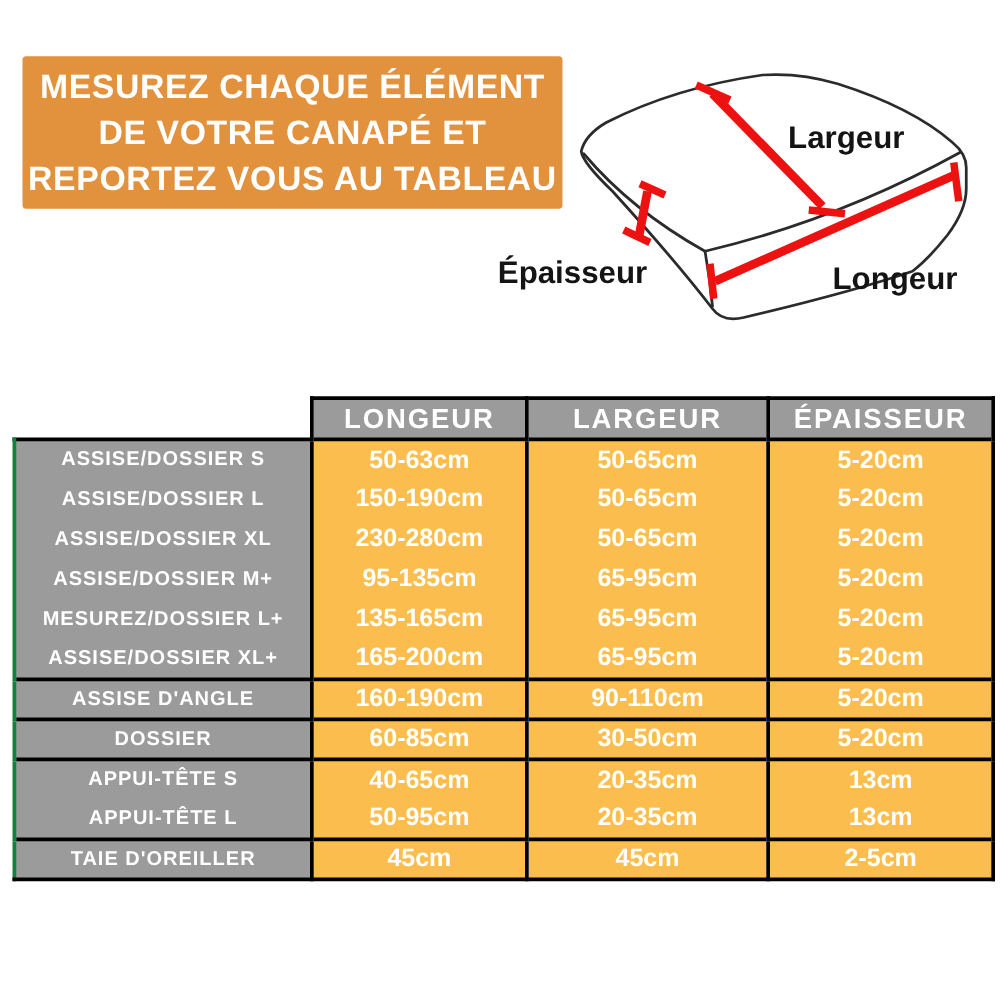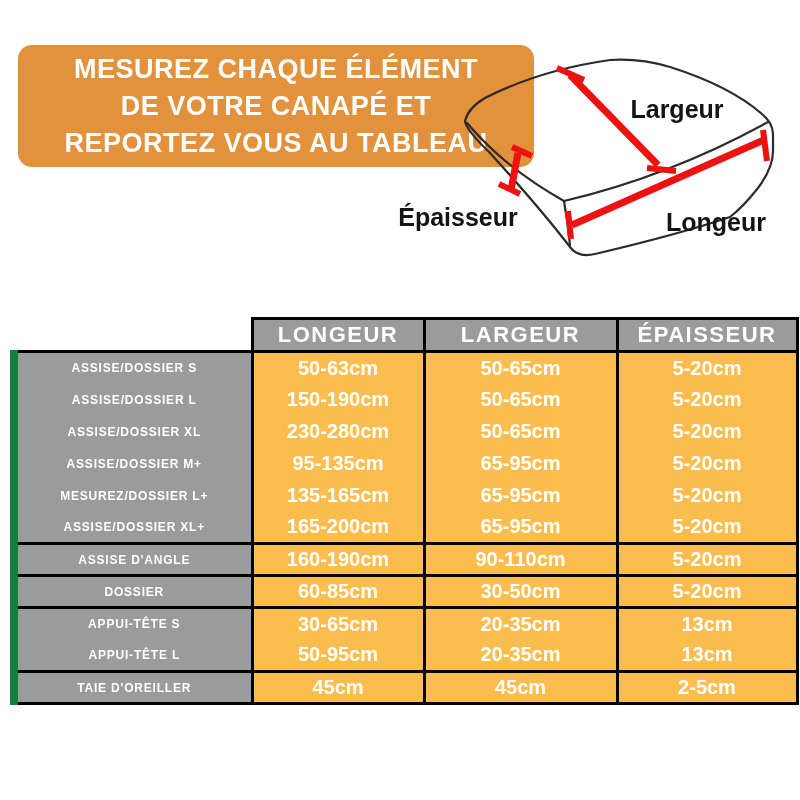--- a/index.html
+++ b/index.html
@@ -14,23 +14,23 @@
   body{
     position:relative;
     background:#ffffff;
     font-family:"Liberation Sans","DejaVu Sans",sans-serif;
     overflow:hidden;
   }
 
   
   .banner{
     position:absolute; left:18px; top:45px;
-    width:516px; height:122px;
+    width:432px; height:122px;
     background:var(--banner-orange);
-    border-radius:14px;
+    border-radius:3px;
     display:flex; flex-direction:column; justify-content:center;
     text-align:center;
     color:#ffffff;
     font-weight:bold;
     font-size:27px;
     line-height:37px;
     letter-spacing:0.5px;
   }
 
   
@@ -59,22 +59,22 @@
   .size-table thead tr{height:33px;}
   .size-table tbody tr{height:32px;}
   th.corner{background:#ffffff;border:none;}
   th.colhead{
     background:var(--header-gray);
     border-top:3px solid #000;border-left:3px solid #000;border-right:3px solid #000;
     font-size:22px; letter-spacing:1.5px;
   }
   td.rowlabel{
     background:var(--header-gray);
-    border-left:8px solid #15803d;border-right:3px solid #000;
-    font-size:12px; letter-spacing:0.8px;
+    border-left:3px solid #15803d;border-right:3px solid #000;
+    font-size:16px; letter-spacing:0.8px;
   }
   td.val{
     background:var(--cell-orange);
     border-left:3px solid #000;border-right:3px solid #000;
     font-size:20px;
   }
   tr.group-start td, tr.group-start th{border-top:3px solid #000;}
   tr.table-end td{border-bottom:3px solid #000;}
 </style>
 </head>
@@ -190,21 +190,21 @@
       <td class="val">5-20cm</td>
     </tr>
     <tr class="group-start">
       <td class="rowlabel">DOSSIER</td>
       <td class="val">60-85cm</td>
       <td class="val">30-50cm</td>
       <td class="val">5-20cm</td>
     </tr>
     <tr class="group-start">
       <td class="rowlabel">APPUI-TÊTE S</td>
-      <td class="val">30-65cm</td>
+      <td class="val">40-65cm</td>
       <td class="val">20-35cm</td>
       <td class="val">13cm</td>
     </tr>
     <tr>
       <td class="rowlabel">APPUI-TÊTE L</td>
       <td class="val">50-95cm</td>
       <td class="val">20-35cm</td>
       <td class="val">13cm</td>
     </tr>
     <tr class="group-start table-end">

